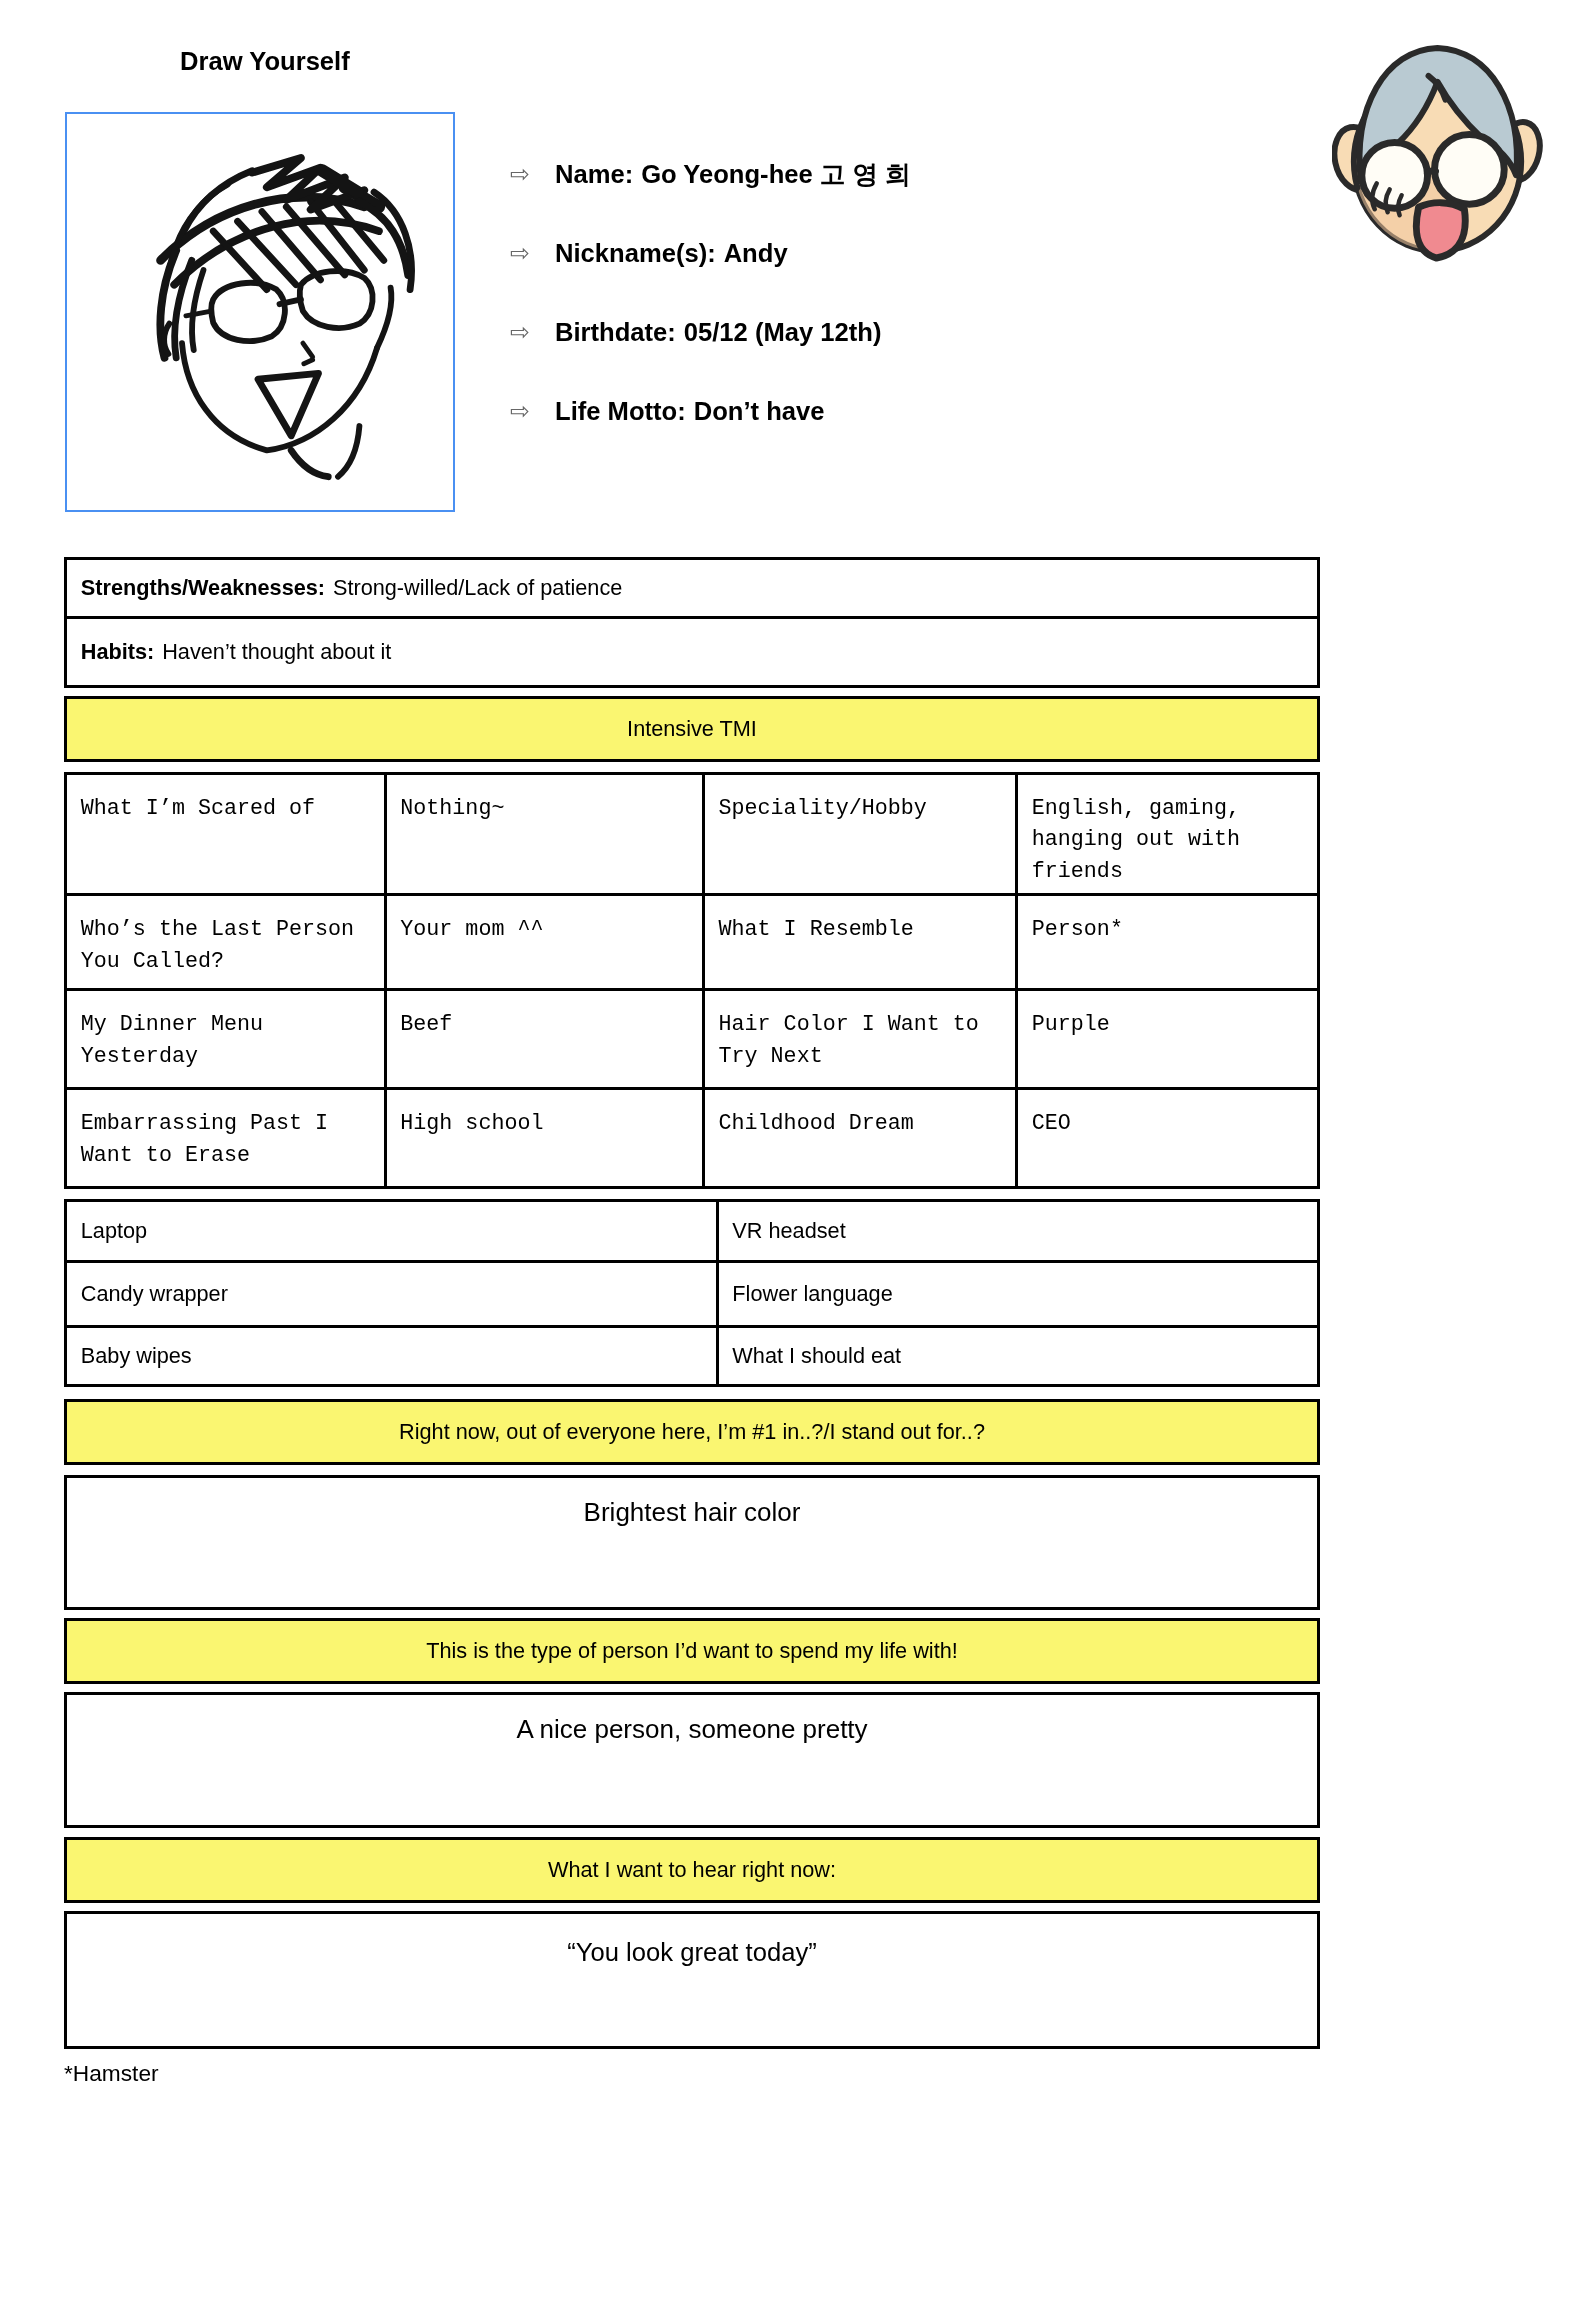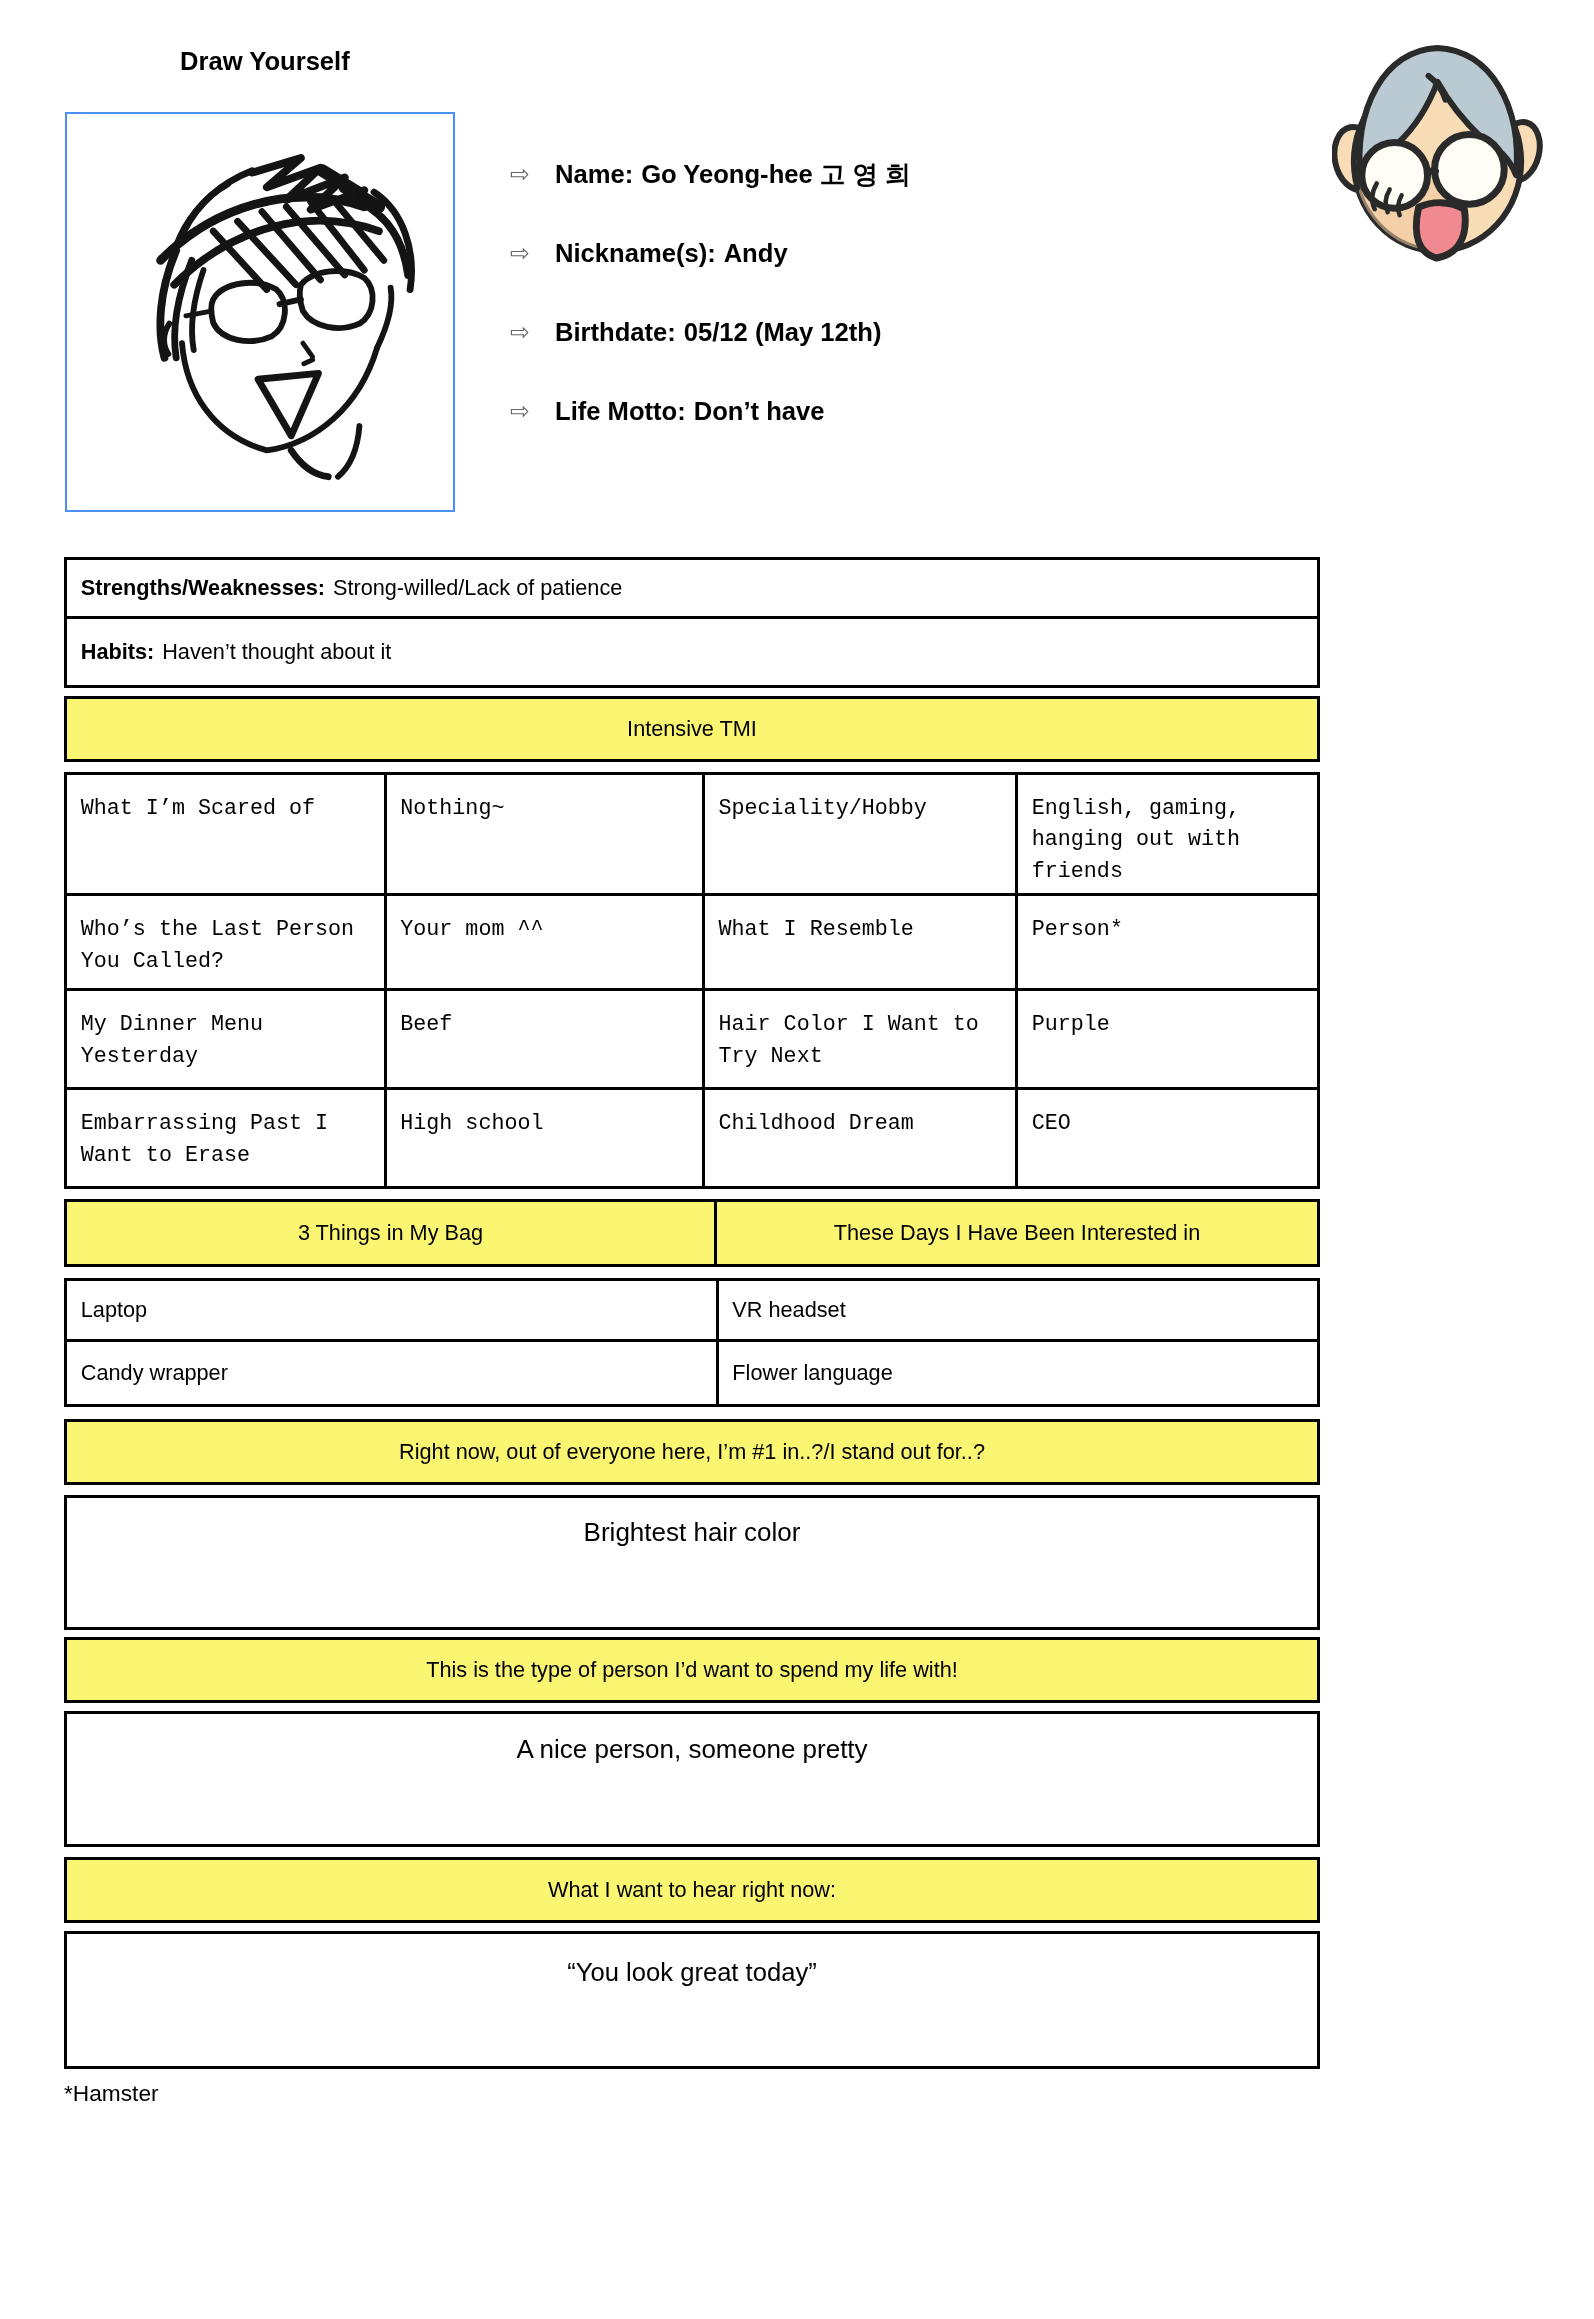--- a/index.html
+++ b/index.html
@@ -243,39 +243,39 @@
     </tr>
     <tr>
       <td>Embarrassing Past I Want to Erase</td>
       <td>High school</td>
       <td>Childhood Dream</td>
       <td>CEO</td>
     </tr>
   </tbody>
     </table>
 
-  <div class="banner-split">
-    <div class="cell">3 Things in My Bag</div>
-    <div class="cell">These Days I Have Been Interested in</div>
-  </div>
 
   <table class="list-table">
     <colgroup>
         <col class="l">
         <col class="r">
       </colgroup>
     <tbody>
         <tr>
       <td>Laptop</td>
       <td>VR headset</td>
     </tr>
     <tr>
       <td>Candy wrapper</td>
       <td>Flower language</td>
     </tr>
+    <tr>
+      <td>Baby wipes</td>
+      <td>What I should eat</td>
+    </tr>
   </tbody>
     </table>
 
   <div class="banner mb10">
     <span>Right now, out of everyone here, I’m #1 in..?/I stand out for..?</span>
   </div>
   <div class="answer-box h137">
     <span>Brightest hair color</span>
   </div>
 

